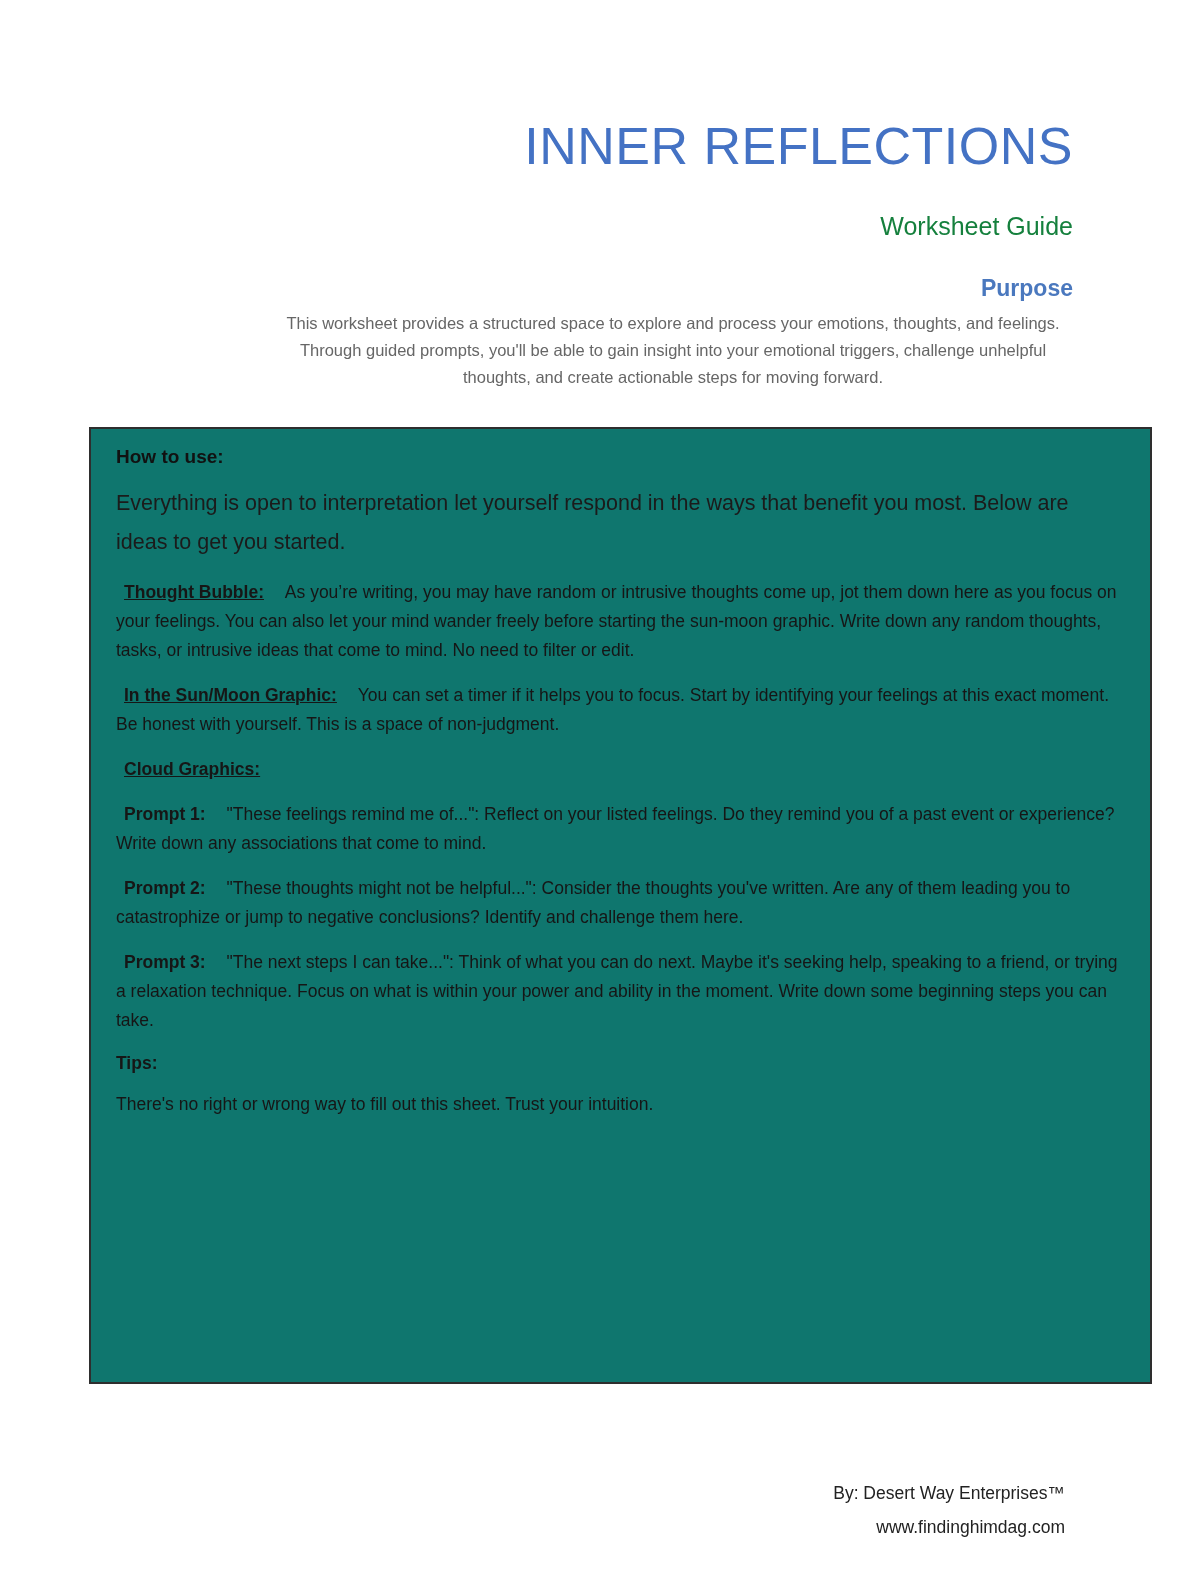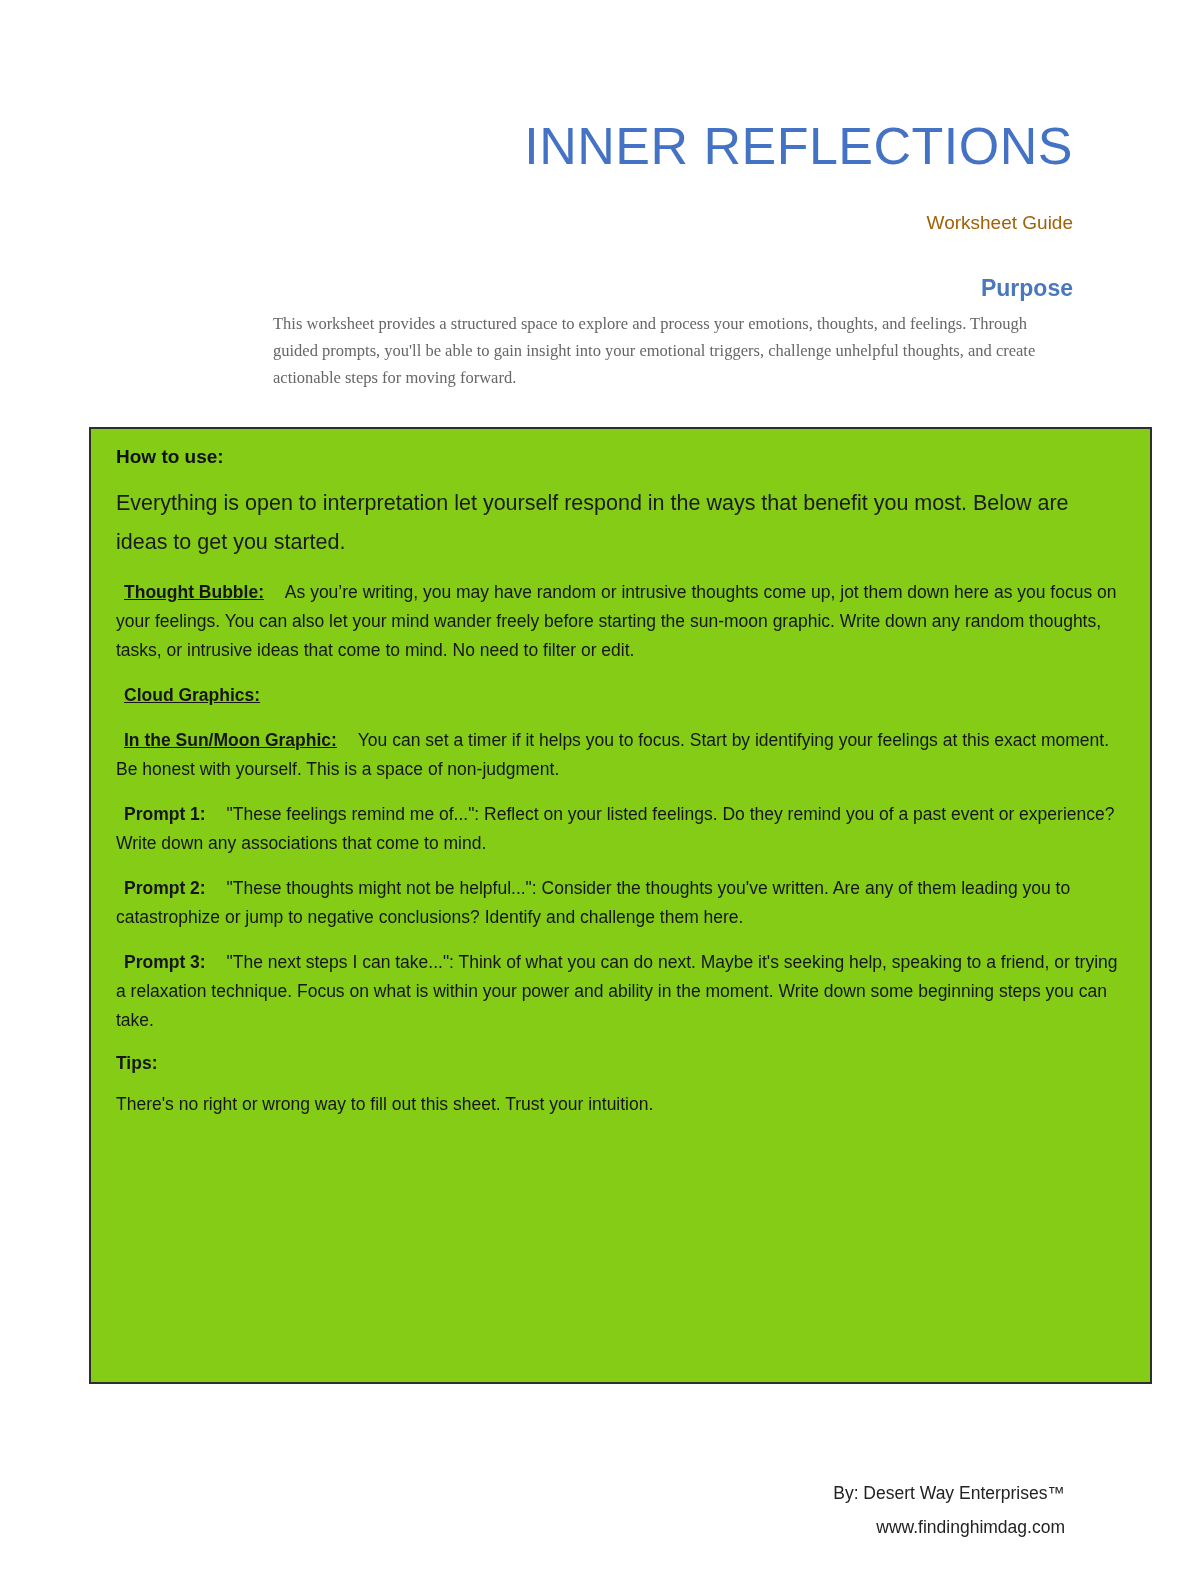--- a/index.html
+++ b/index.html
@@ -19,51 +19,50 @@
     top:84px; right:143px;
     font-size:52px;
     font-weight:400;
     letter-spacing:0.5px;
     color:#4472c4;
     white-space:nowrap;
   }
   .doc-subtitle {
     position:absolute;
     top:180px; right:143px;
-    font-size:19px;
+    font-size:25px;
     font-weight:400;
-    color:#a16207;
+    color:#15803d;
     white-space:nowrap;
   }
   .purpose-heading {
     position:absolute;
     top:243px; right:143px;
     font-size:23px;
     font-weight:700;
     color:#4a78be;
     white-space:nowrap;
   }
   .purpose-body {
     position:absolute;
     top:278px; right:143px;
     width:800px;
-    text-align:left;
+    text-align:center;
     font-size:16.5px;
     line-height:27px;
     color:#666666;
-    font-family:Liberation Serif, serif;
   }
 
   
   .howto-box {
     position:absolute;
     left:57px; top:395px;
     width:1063px; height:957px;
     border:2px solid #2e2e2e;
-    background:#84cc16;
+    background:#0f766e;
     padding:12px 18px 0 17px;
     color:#1b1b1b;
   }
   .howto-heading {
     font-size:19px;
     font-weight:bold;
     margin-top:5px;
     color:#111111;
   }
   .howto-intro {
@@ -115,23 +114,23 @@
 
   <div class="purpose-heading">Purpose</div>
   <p class="purpose-body">This worksheet provides a structured space to explore and process your emotions, thoughts, and feelings. Through guided prompts, you'll be able to gain insight into your emotional triggers, challenge unhelpful thoughts, and create actionable steps for moving forward.</p>
 
   <section class="howto-box">
     <h2 class="howto-heading">How to use:</h2>
     <p class="howto-intro">Everything is open to interpretation let yourself respond in the ways that benefit you most. Below are ideas to get you started.</p>
 
     <p class="para"><span class="label u">Thought Bubble:</span> <span>As you’re writing, you may have random or intrusive thoughts come up, jot them down here as you focus on your feelings. You can also let your mind wander freely before starting the sun-moon graphic. Write down any random thoughts, tasks, or intrusive ideas that come to mind. No need to filter or edit.</span></p>
 
+    <p class="para"><span class="label u">In the Sun/Moon Graphic:</span> <span>You can set a timer if it helps you to focus. Start by identifying your feelings at this exact moment. Be honest with yourself. This is a space of non-judgment.</span></p>
+
     <p class="para"><span class="label u">Cloud Graphics:</span></p>
-
-    <p class="para"><span class="label u">In the Sun/Moon Graphic:</span> <span>You can set a timer if it helps you to focus. Start by identifying your feelings at this exact moment. Be honest with yourself. This is a space of non-judgment.</span></p>
 
     <p class="para"><span class="label">Prompt 1:</span> <span>"These feelings remind me of...": Reflect on your listed feelings. Do they remind you of a past event or experience? Write down any associations that come to mind.</span></p>
 
     <p class="para"><span class="label">Prompt 2:</span> <span>"These thoughts might not be helpful...": Consider the thoughts you've written. Are any of them leading you to catastrophize or jump to negative conclusions? Identify and challenge them here.</span></p>
 
     <p class="para"><span class="label">Prompt 3:</span> <span>"The next steps I can take...": Think of what you can do next. Maybe it's seeking help, speaking to a friend, or trying a relaxation technique. Focus on what is within your power and ability in the moment. Write down some beginning steps you can take.</span></p>
 
     <h3 class="tips-heading">Tips:</h3>
 
     <p class="para">There's no right or wrong way to fill out this sheet. Trust your intuition.</p>

